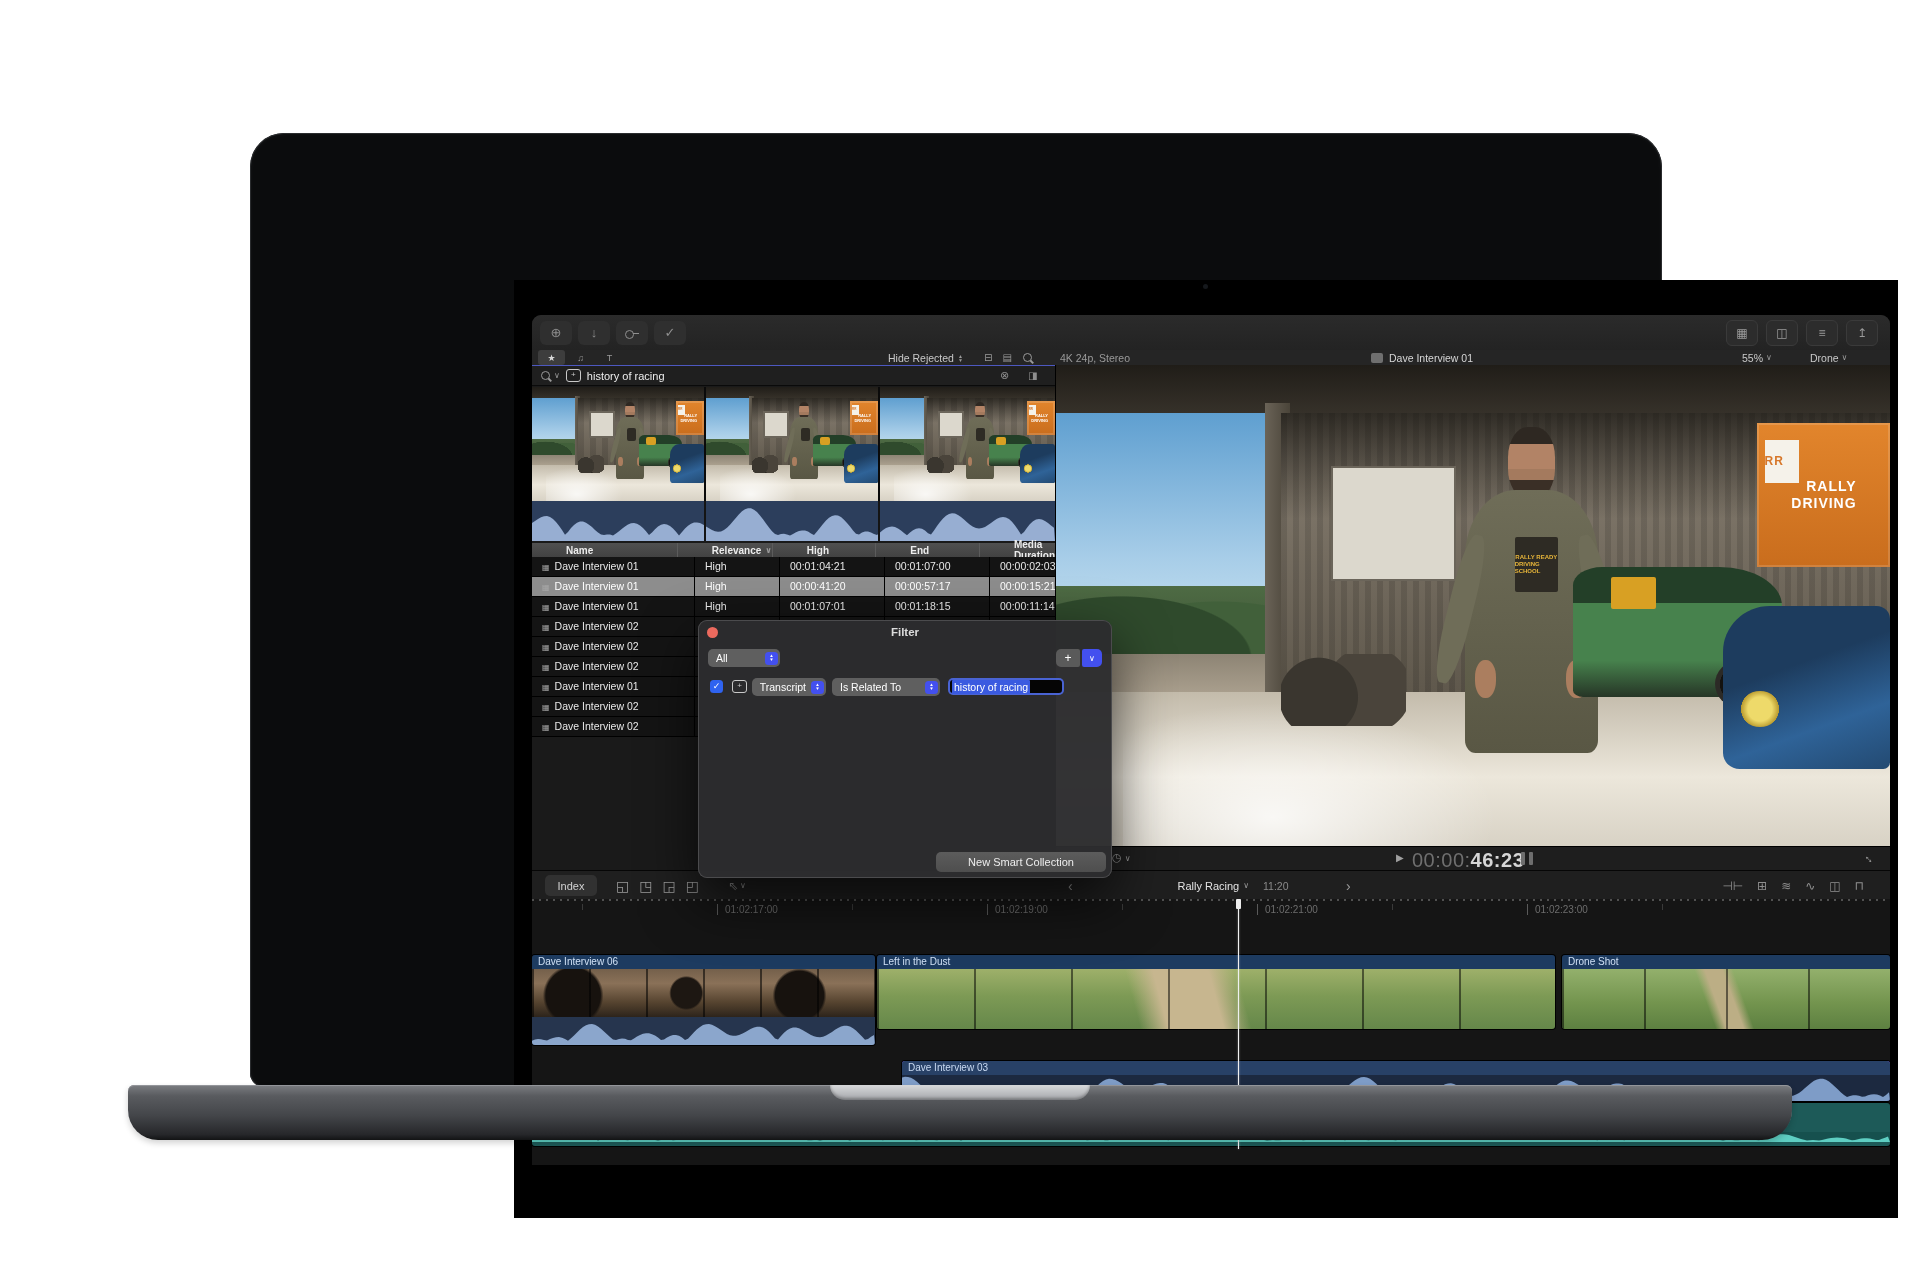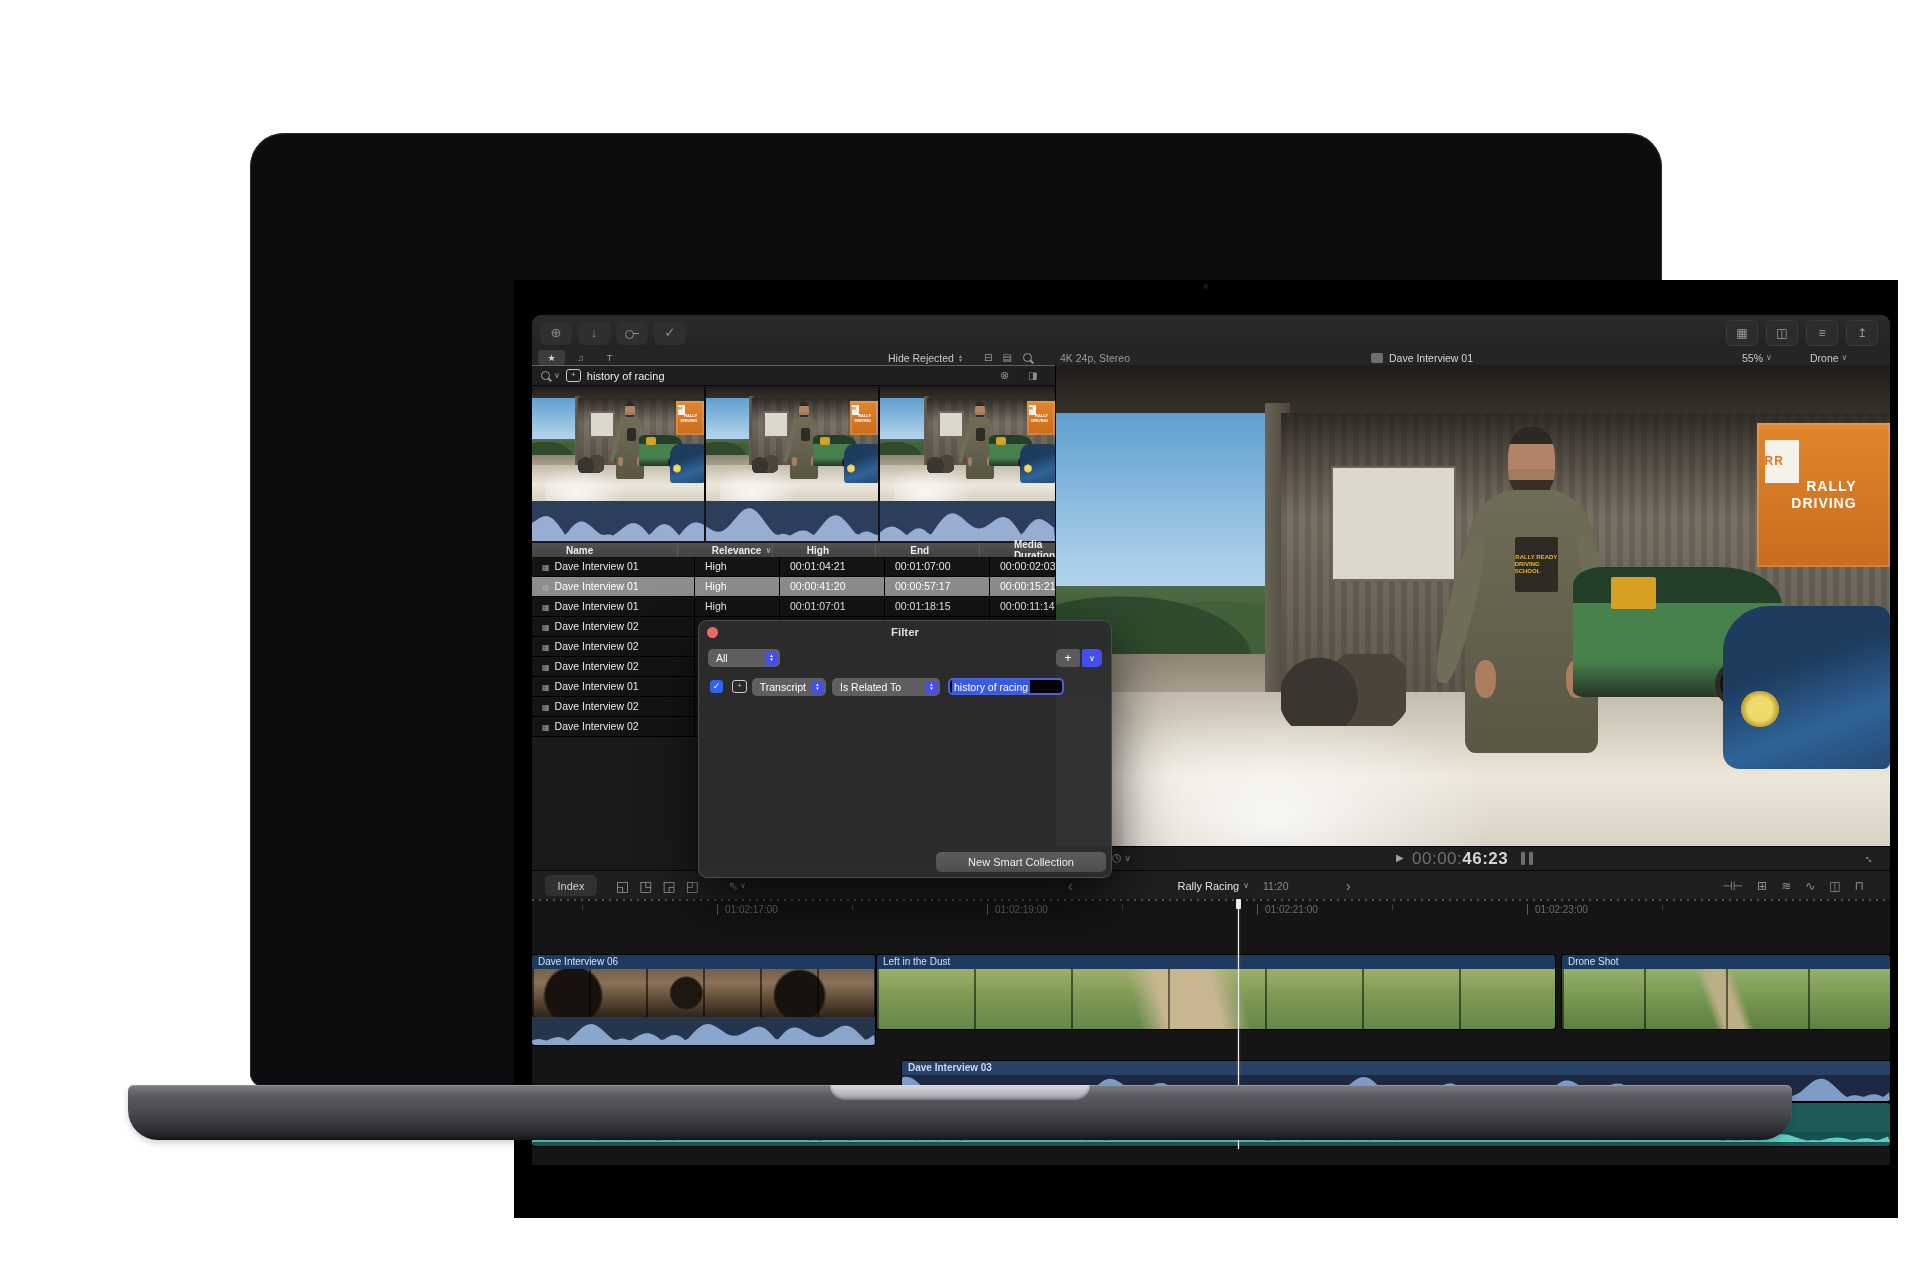--- a/index.html
+++ b/index.html
@@ -59,21 +59,21 @@
   .trow.sel{background:#8d8d8d;color:#ffffff;}
   .tcell{box-sizing:border-box;padding-left:10px;border-right:1px solid #000;overflow:hidden;white-space:nowrap;}
   .c-name{width:163px;}.c-rel{width:85px;}.c-start{width:105px;}.c-end{width:105px;}.c-dur{width:65px;border-right:none;}
   .clip-ic{color:#a8a8a8;font-size:8px;margin-right:5px;}
   
   .right-pane{position:absolute;left:524px;top:50px;width:834px;height:505px;background:#101010;}
   .video{position:absolute;left:0;top:0;width:834px;height:481px;overflow:hidden;}
   .transport{position:absolute;left:0;top:481px;width:834px;height:24px;background:#1e1e1e;border-top:1px solid #000;color:#9a9a9a;}
   .t-opts{position:absolute;left:56px;top:4px;font-size:11px;color:#9a9a9a;}
   .t-play{position:absolute;left:340px;top:5px;font-size:10px;color:#a0a0a0;}
-  .t-tc{position:absolute;left:356px;top:2px;font-size:17px;letter-spacing:.5px;}
+  .t-tc{position:absolute;left:356px;top:2px;font-size:20px;letter-spacing:.5px;}
   .t-tc .pre{color:#6f6f6f;}
   .t-tc .cur{color:#d6d6d6;font-weight:600;}
   .meters{position:absolute;left:465px;top:5px;display:flex;gap:4px;}
   .meters i{width:4px;height:13px;background:#6e6e6e;border-radius:1px;}
   .fullscr{position:absolute;right:14px;top:4px;font-size:12px;color:#9a9a9a;transform:rotate(45deg);}
   
   .tl-toolbar{position:absolute;left:0;top:555px;width:1358px;height:29px;background:#1f1f1f;border-top:1px solid #060606;}
   .idx-btn{position:absolute;left:13px;top:4px;width:52px;height:21px;border-radius:5px;background:#313131;color:#d2d2d2;font-size:11px;display:flex;align-items:center;justify-content:center;}
   .edit-icons{position:absolute;left:84px;top:0;height:29px;display:flex;align-items:center;gap:10px;color:#9a9a9a;font-size:14px;}
   .tool-sel{position:absolute;left:196px;top:0;height:29px;display:flex;align-items:center;gap:2px;color:#8a8a8a;font-size:12px;}
@@ -91,21 +91,21 @@
   .tick i{display:inline-block;width:1px;height:11px;background:#5a5a5a;margin-right:7px;vertical-align:-2px;}
   .mtick{position:absolute;top:3px;width:1px;height:6px;background:#3a3a3a;}
   .clip{position:absolute;border-radius:3px;overflow:hidden;box-shadow:0 0 0 1px #000;}
   .clip-title{height:14px;line-height:14px;background:#1d3b60;color:#cfe0f5;font-size:10px;padding-left:6px;white-space:nowrap;overflow:hidden;}
   .clip-media{position:relative;width:100%;}
   .clip-wavebox{position:relative;width:100%;background:#26354e;}
   .clip-wavebox .wave{position:absolute;left:0;bottom:0;width:100%;height:100%;}
   .thumb-cockpit{background:repeating-linear-gradient(90deg,rgba(0,0,0,.55) 0 2px,transparent 2px 57px),radial-gradient(circle at 12% 55%,#17120e 0 9%,transparent 10%),radial-gradient(circle at 45% 50%,#1d1712 0 8%,transparent 9%),radial-gradient(circle at 78% 55%,#17120e 0 9%,transparent 10%),linear-gradient(180deg,#74604b 0%,#8a7158 30%,#55432f 70%,#2d241b 100%);}
   .thumb-road{background:repeating-linear-gradient(90deg,rgba(0,0,0,.5) 0 2px,transparent 2px 97px),linear-gradient(75deg,transparent 0 38%,#c7b68f 42% 50%,transparent 54%),linear-gradient(180deg,#9eb06a 0%,#7d9a55 45%,#65874a 100%);}
   .thumb-aerial{background:repeating-linear-gradient(90deg,rgba(0,0,0,.5) 0 2px,transparent 2px 82px),linear-gradient(70deg,transparent 0 44%,#bcae85 47% 52%,transparent 55%),linear-gradient(180deg,#93b06c 0%,#74954f 55%,#5d8041 100%);}
-  .clip-di03{background:#8b5cf6;font-weight:bold;}
+  .clip-di03{background:#8b5cf6;}
   .clip-di03 .clip-title{background:#284167;color:#c9daf2;}
   .clip-car{background:#1d5a58;}
   .car-label{height:14px;line-height:14px;color:#d7efec;font-size:10px;padding-left:6px;}
   .car-wavebox{position:absolute;left:0;bottom:4px;width:100%;height:10px;background:#16504e;}
   .car-wavebox .wave{position:absolute;left:0;bottom:0;width:100%;height:100%;}
   .playhead{position:absolute;left:706px;top:0;width:1px;height:250px;background:#f0f0f0;box-shadow:0 0 2px rgba(255,255,255,.6);}
   .ph-handle{position:absolute;left:-2px;top:0;width:5px;height:10px;background:#ececec;border-radius:1px;}
   
   .dialog{position:absolute;left:184px;top:340px;width:414px;height:258px;background:rgba(44,44,46,.97);border-radius:9px;box-shadow:0 22px 55px rgba(0,0,0,.7),inset 0 0 0 1px #4b4b4d;color:#dedede;}
   .dlg-title{position:absolute;left:0;top:0;width:100%;height:24px;display:flex;align-items:center;justify-content:center;font-size:11.5px;font-weight:700;color:#dcdcdc;}

